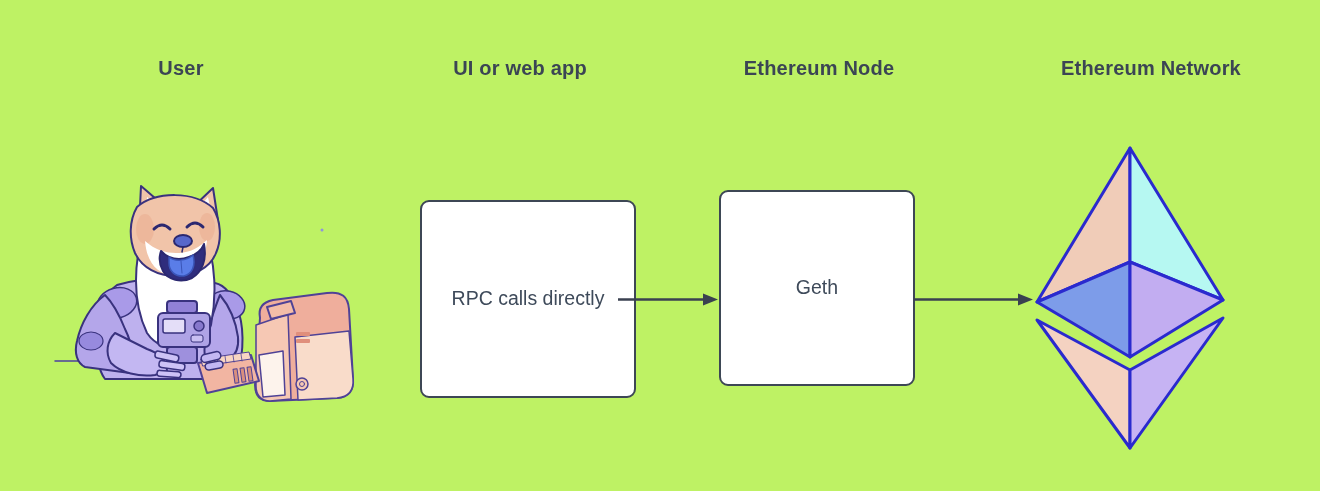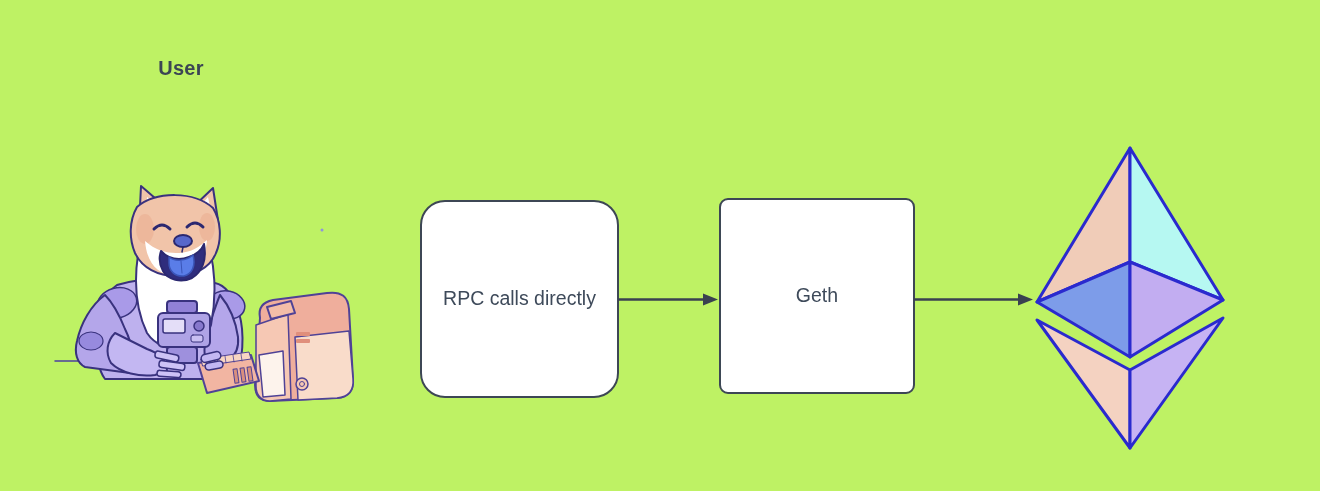--- a/index.html
+++ b/index.html
@@ -33,35 +33,38 @@
     border-radius: 9px;
     box-sizing: border-box;
     display: flex;
     align-items: center;
     justify-content: center;
     text-align: center;
     color: #3e4a5a;
     font-size: 19.5px;
     line-height: 1.42;
   }
-  #ui-box   { left: 420px; top: 200px; width: 199px; height: 198px; border-radius: 25px; }
-  #node-box { left: 719px; top: 198px; width: 196px; height: 196px; }
+  #ui-box   { left: 420px; top: 200px; width: 216px; height: 198px; }
+  #node-box { left: 719px; top: 190px; width: 196px; height: 196px; }
 
   .arrow-svg, #eth-logo, #doge { position: absolute; overflow: visible; }
   #arrow-1 { left: 618px; top: 291px; }
   #arrow-2 { left: 914px; top: 291px; }
   #eth-logo { left: 1020px; top: 140px; }
   #doge { left: 55px; top: 183px; }
 </style>
 </head>
 <body>
 
 <div id="canvas">
 
   <div id="label-user" class="col-label">User</div>
+  <div id="label-ui" class="col-label">UI or web app</div>
+  <div id="label-node" class="col-label">Ethereum Node</div>
+  <div id="label-network" class="col-label">Ethereum Network</div>
 
   <svg id="doge" width="310" height="220" viewBox="0 0 310 220" xmlns="http://www.w3.org/2000/svg">
     <g stroke-linejoin="round" stroke-linecap="round">
 
       <path d="M0,178 L60,178" stroke="#4c3fa0" stroke-width="1.5" fill="none"></path>
 
       <path d="M62,102 C50,110 44,130 42,152 C40,172 44,188 50,196 L180,196 C188,180 190,150 184,130 C178,112 170,102 160,100 C130,92 88,94 62,102 Z" fill="#beb1ee" stroke="#39327e" stroke-width="2"></path>
       <ellipse cx="62" cy="120" rx="20" ry="15" transform="rotate(-15 62 120)" fill="#a99ae8" stroke="#39327e" stroke-width="1.5"></ellipse>
       <ellipse cx="172" cy="122" rx="18" ry="14" transform="rotate(12 172 122)" fill="#a99ae8" stroke="#39327e" stroke-width="1.5"></ellipse>
 

